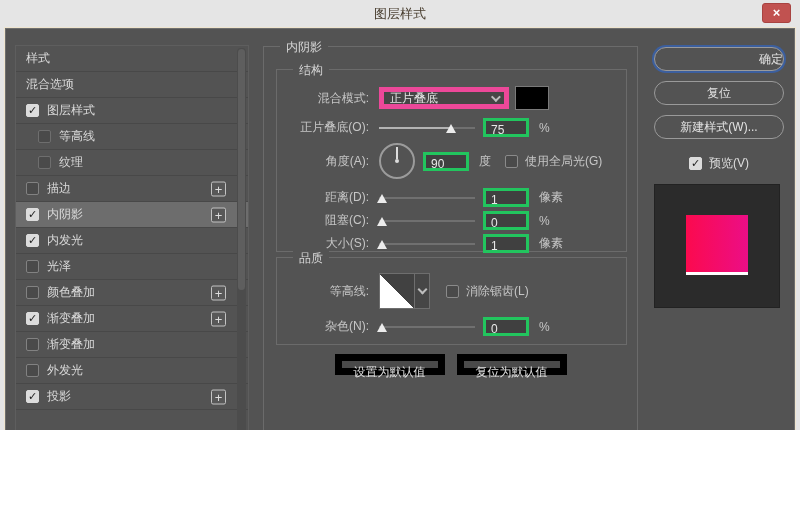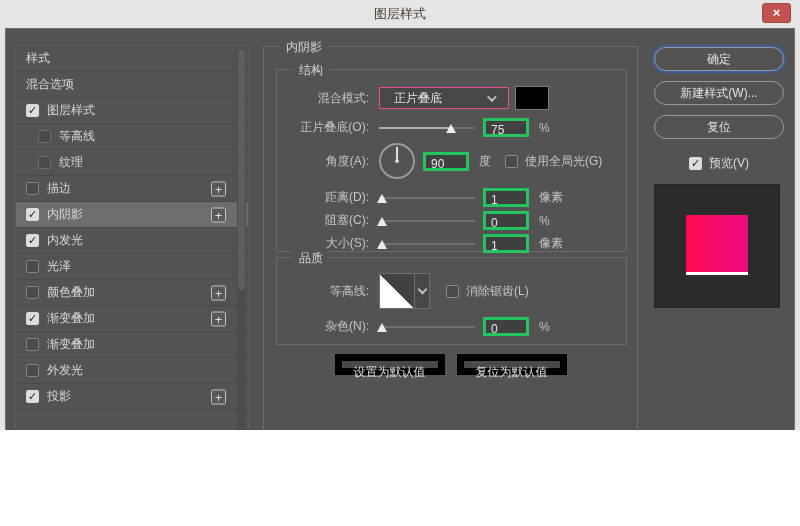--- a/index.html
+++ b/index.html
@@ -58,21 +58,21 @@
   .legend { position:absolute; top:-8px; background:#535353; padding:0 6px; color:#d6d6d6; }
   .main-title { left:16px; }
   .fieldset { position:absolute; border:1px solid #6b6b6b; }
   .fs-structure { left:12px; top:22px; width:351px; height:183px; }
   .fs-quality  { left:12px; top:210px; width:351px; height:88px; }
   .fs-legend { left:16px; }
 
   .frow { display:flex; align-items:center; margin-top:8px; }
   .flabel { width:92px; text-align:right; margin-right:10px; color:#c6c6c6; flex:0 0 auto; }
   .dropdown { display:flex; align-items:center; width:130px; height:22px; background:#464646;
-              border:1px solid #ec4899; padding:0 14px; color:#e3e3e3; }
+              border:5px solid #ec4899; padding:0 6px; color:#e3e3e3; }
   .dd-text { flex:1; }
   .chev { width:7px; height:7px; border-right:2px solid #bdbdbd; border-bottom:2px solid #bdbdbd;
           transform:rotate(45deg) translateY(-2px); }
   .swatch { width:34px; height:24px; background:#000; border:1px solid #7a7a7a; margin-left:6px; }
 
   .slider { position:relative; width:96px; height:12px; flex:0 0 auto; }
   .slider .track { position:absolute; left:0; right:0; top:5px; height:2px; background:#707070; }
   .slider .fill { position:absolute; left:0; top:5px; height:2px; background:#b3b3b3; }
   .slider .thumb { position:absolute; top:2px; width:0; height:0; margin-left:-5px;
                    border-left:5px solid transparent; border-right:5px solid transparent;
@@ -96,21 +96,21 @@
                 display:flex; align-items:center; justify-content:center; }
   .contour-dd .chev { transform:rotate(45deg); margin-top:-3px; }
 
   .def-btn-row { position:absolute; left:0; right:0; top:307px; display:flex; justify-content:center; gap:12px; }
   .def-btn { height:21px; padding:3px 12px 0 12px; background:#4a4a4a; border:7px solid #000000; color:#e0e0e0; text-align:center; }
 
   
   .right-col { position:absolute; left:648px; top:18px; width:130px; }
   .pill { height:24px; border:1px solid #9a9a9a; border-radius:12px; background:#535353; color:#e2e2e2;
           text-align:center; line-height:22px; margin-bottom:10px; }
-  .pill.focused { box-shadow:0 0 0 2px #3c5f9e; }
+  .pill.focused { box-shadow:0 0 0 2px #3c5f9e;text-align:right; }
   .preview-row { display:flex; align-items:center; justify-content:center; gap:7px; margin:16px 0 12px 0; }
   .preview-box { position:relative; width:126px; height:124px; background:#2b2b2b; border:1px solid #222; }
   .preview-swatch { position:absolute; left:31px; top:30px; width:62px; height:60px; border-bottom:3px solid #ffffff; }
 </style>
 </head>
 <body>
 
 <div class="window">
 
   <div class="titlebar">
@@ -314,22 +314,22 @@
       </div>
 
       <div class="def-btn-row">
         <div class="def-btn">设置为默认值</div>
         <div class="def-btn">复位为默认值</div>
       </div>
     </div>
 
     <div class="right-col">
       <div class="pill focused">确定</div>
+      <div class="pill">复位</div>
       <div class="pill">新建样式(W)...</div>
-      <div class="pill">复位</div>
       <div class="preview-row">
         <span class="cb2 checked">
             <span>✓</span>
           </span>
         <span style="color:#dedede;">预览(V)</span>
       </div>
       <div class="preview-box">
         <div class="preview-swatch" style="background: linear-gradient(90deg, rgb(251, 10, 78), rgb(236, 14, 134));"></div>
       </div>
     </div>

